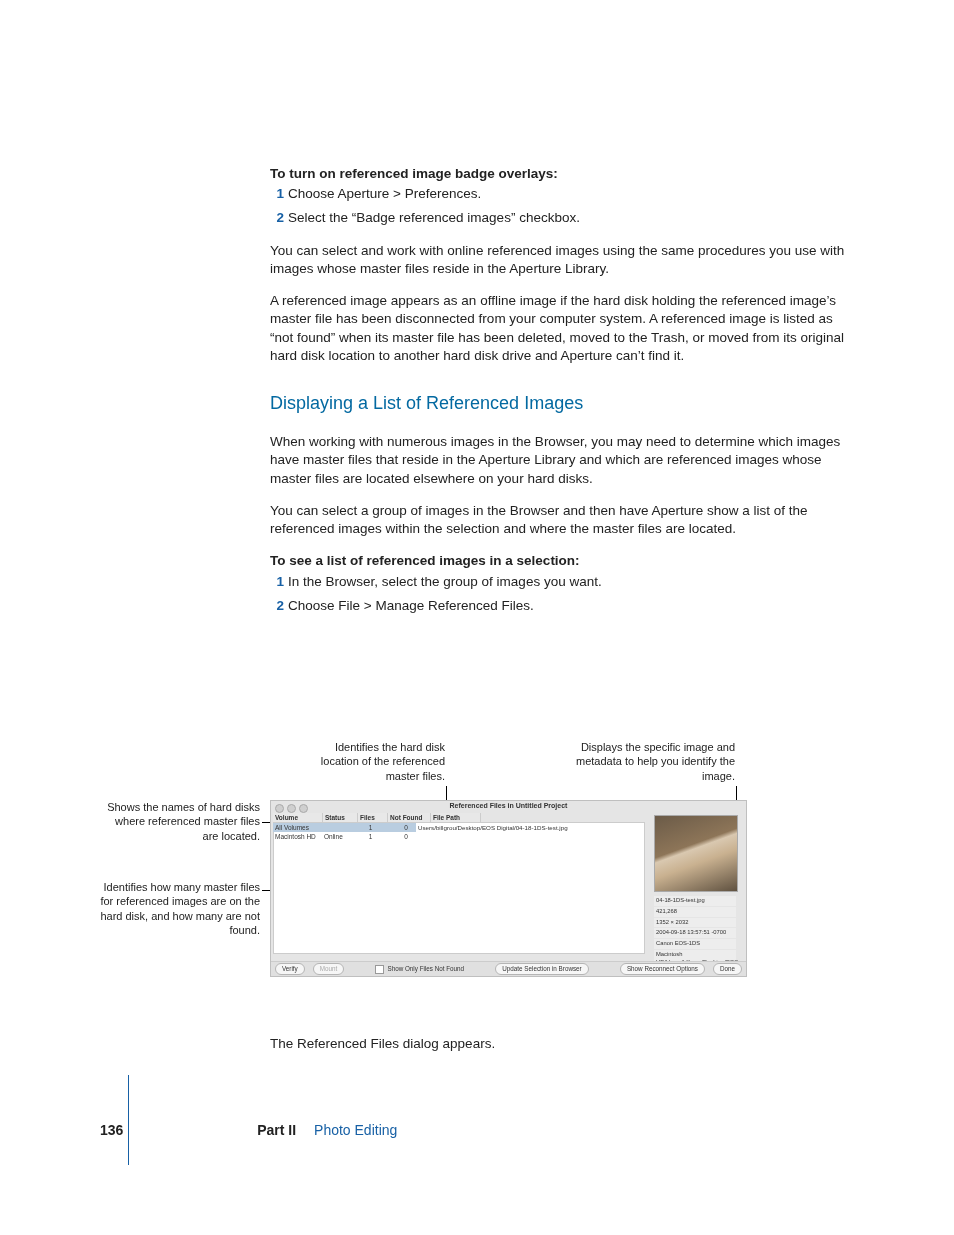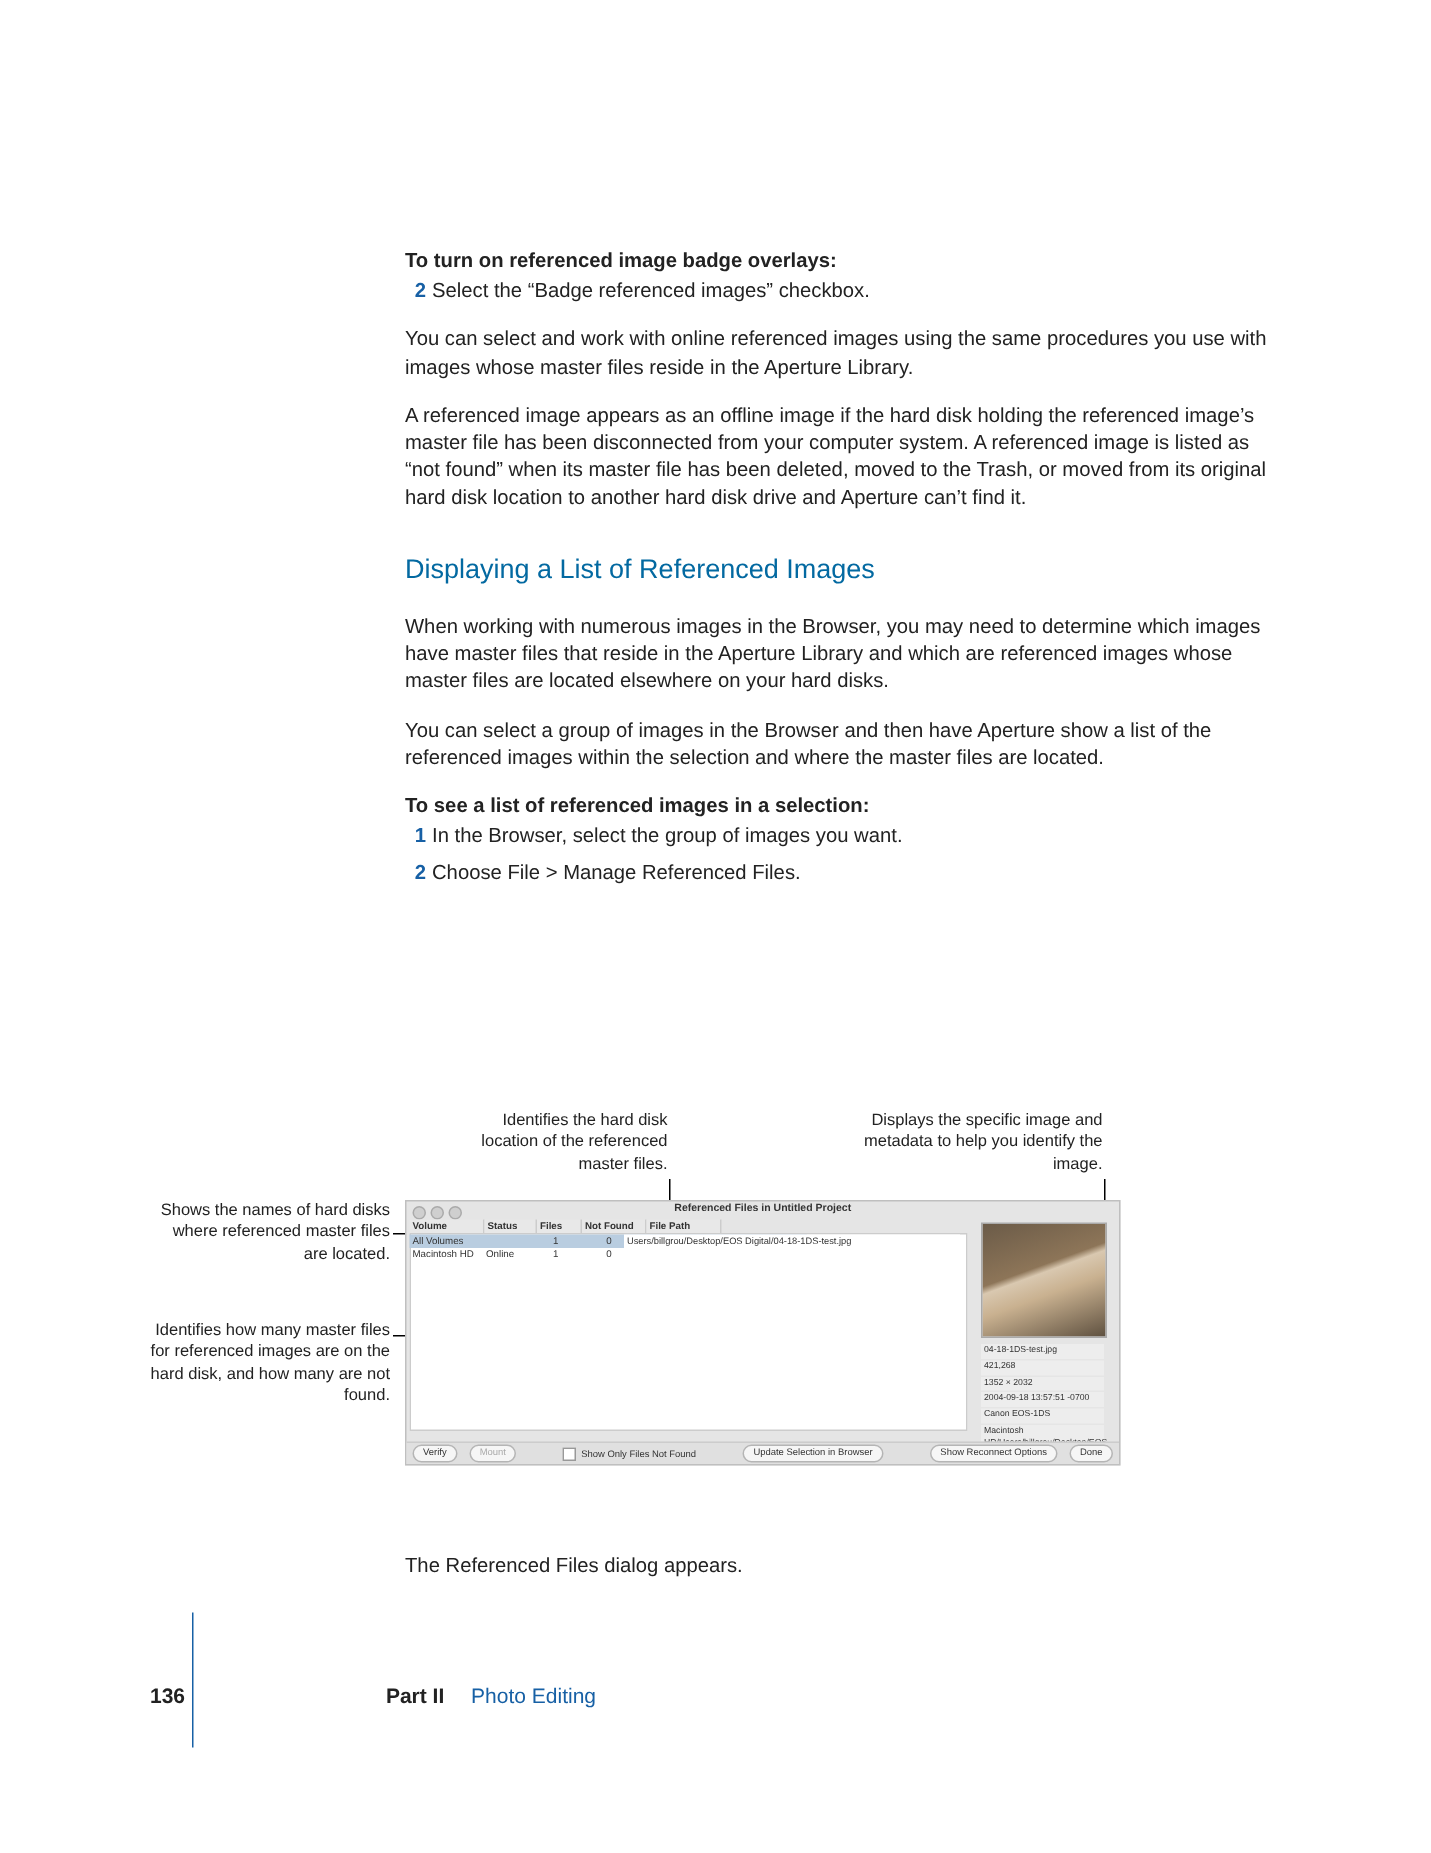--- a/index.html
+++ b/index.html
@@ -216,20 +216,21 @@
   }
 </style>
 </head>
 <body>
 
 <div class="page">
 
   <div class="content">
     <div class="bold">To turn on referenced image badge overlays:</div>
     <div class="steps-block">
+      <div class="step"><span class="num">1</span><span>Choose Aperture &gt; Preferences.</span></div>
       <div class="step"><span class="num">2</span><span>Select the “Badge referenced images” checkbox.</span></div>
     </div>
     <div class="para">You can select and work with online referenced images using the same procedures you use with images whose master files reside in the Aperture Library.</div>
     <div class="para">A referenced image appears as an offline image if the hard disk holding the referenced image’s master file has been disconnected from your computer system. A referenced image is listed as “not found” when its master file has been deleted, moved to the Trash, or moved from its original hard disk location to another hard disk drive and Aperture can’t find it.</div>
 
     <div class="h2">Displaying a List of Referenced Images</div>
     <div class="para" style="margin-top:18px;">When working with numerous images in the Browser, you may need to determine which images have master files that reside in the Aperture Library and which are referenced images whose master files are located elsewhere on your hard disks.</div>
     <div class="para">You can select a group of images in the Browser and then have Aperture show a list of the referenced images within the selection and where the master files are located.</div>
     <div class="bold">To see a list of referenced images in a selection:</div>
     <div class="steps-block">

